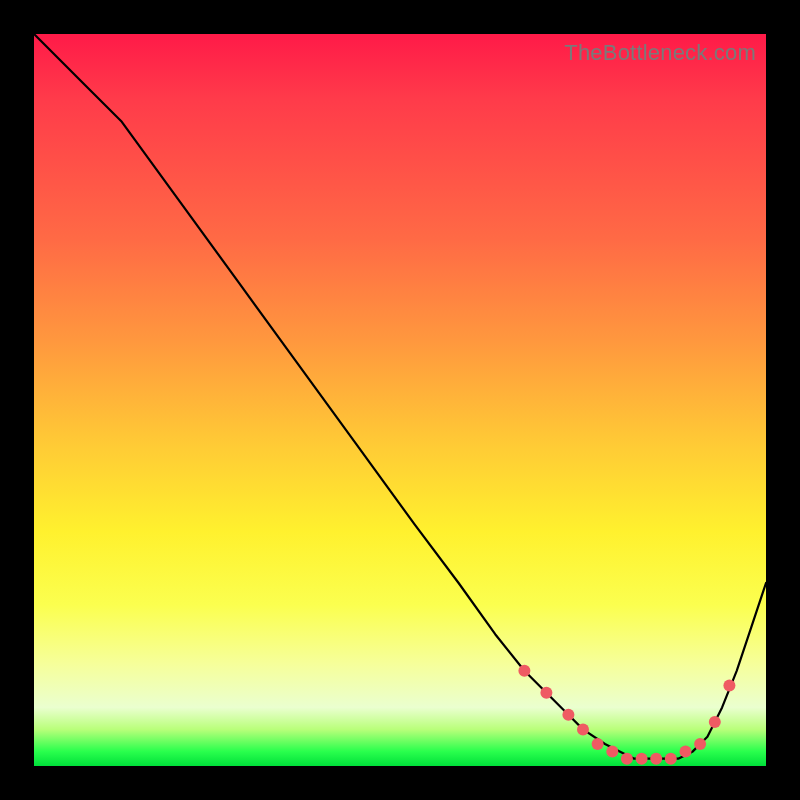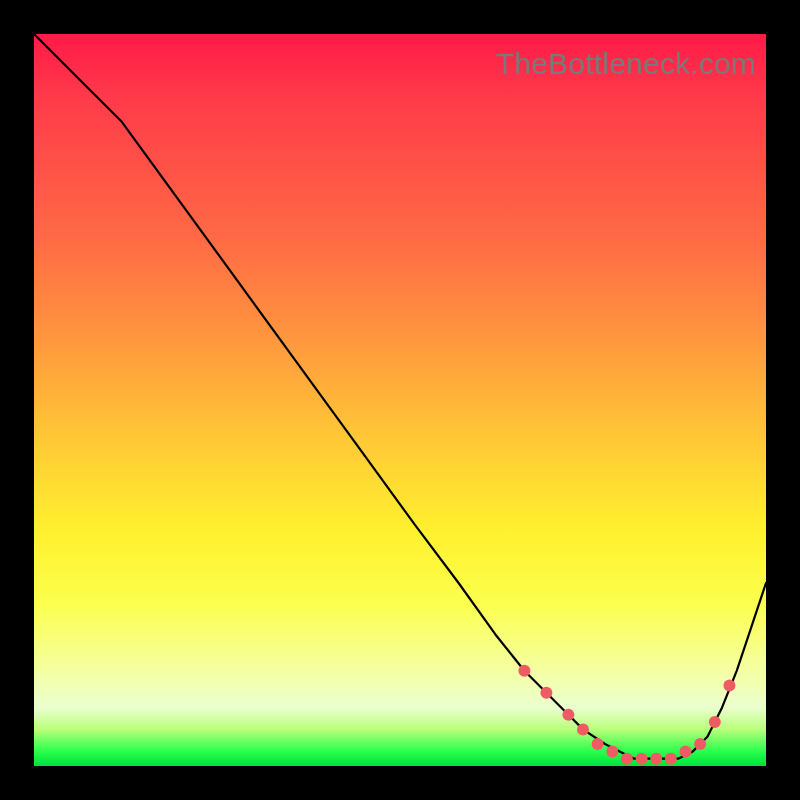--- a/index.html
+++ b/index.html
@@ -35,24 +35,24 @@
       #fbff4f 78%,
       #f6ff9a 86%,
       #eaffcf 92%,
       #b9ff7a 95%,
       #2aff4d 98%,
       #00e03a 100%
     );
   }
   .watermark {
     position: absolute;
-    top: 13px;
+    top: 6px;
     right: 10px;
     color: #7a7a7a;
-    font-size: 30px;
+    font-size: 22px;
     font-weight: 500;
     letter-spacing: 0.2px;
     user-select: none;
   }
   svg.curve {
     position: absolute;
     left: 0;
     top: 0;
     width: 732px;
     height: 732px;

